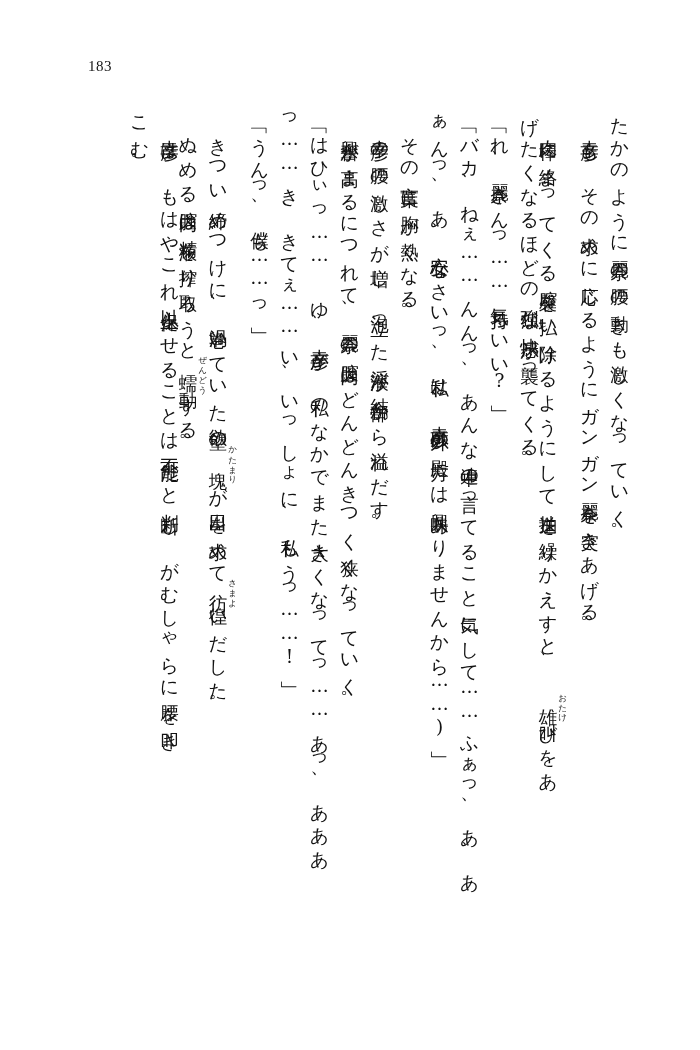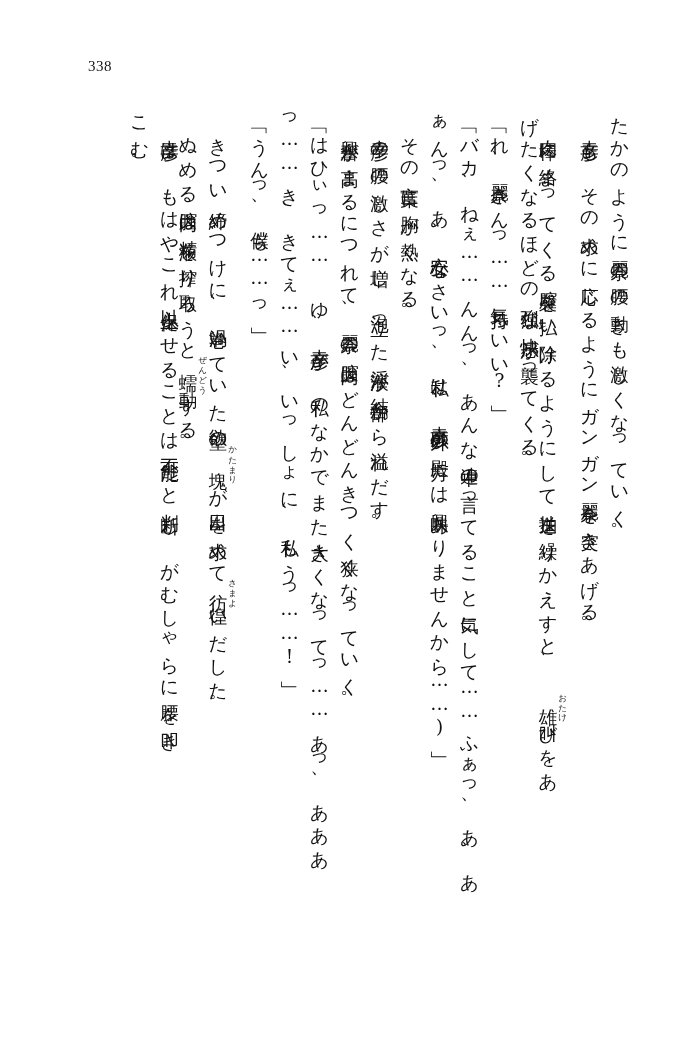--- a/index.html
+++ b/index.html
@@ -66,21 +66,21 @@
     font-size: 8.5px;
     letter-spacing: 0px;
     color: #181818;
   }
 </style>
 </head>
 <body>
 
 <div id="page">
 
-  <div id="page-number">338</div>
+  <div id="page-number">183</div>
 
   <div id="text-block">
       <div class="col">たかのように麗奈の腰の動きも激しくなっていく。</div>
       <div class="col">　幸彦も、その求めに応じるようにガンガン麗奈を突きあげる。</div>
       <div class="col">　肉棒に絡まってくる膣襞を払い除けるようにして抽送を繰りかえすと、　<ruby>雄叫<rt>おたけ</rt></ruby>びをあ</div>
       <div class="col">げたくなるほどの強烈な快感が襲ってくる。</div>
       <div class="col indent">「れ、麗奈さんっ……気持ちいい?」</div>
       <div class="col indent">「バカ、ねぇ……んんっ、あんな連中の言ってること気にして……ふぁっ、あ、あ</div>
       <div class="col">ぁんっ、あ、安心なさいっ、私は、幸彦以外の殿方には興味ありませんから……)」</div>
       <div class="col">　その言葉に胸が熱くなる。</div>

